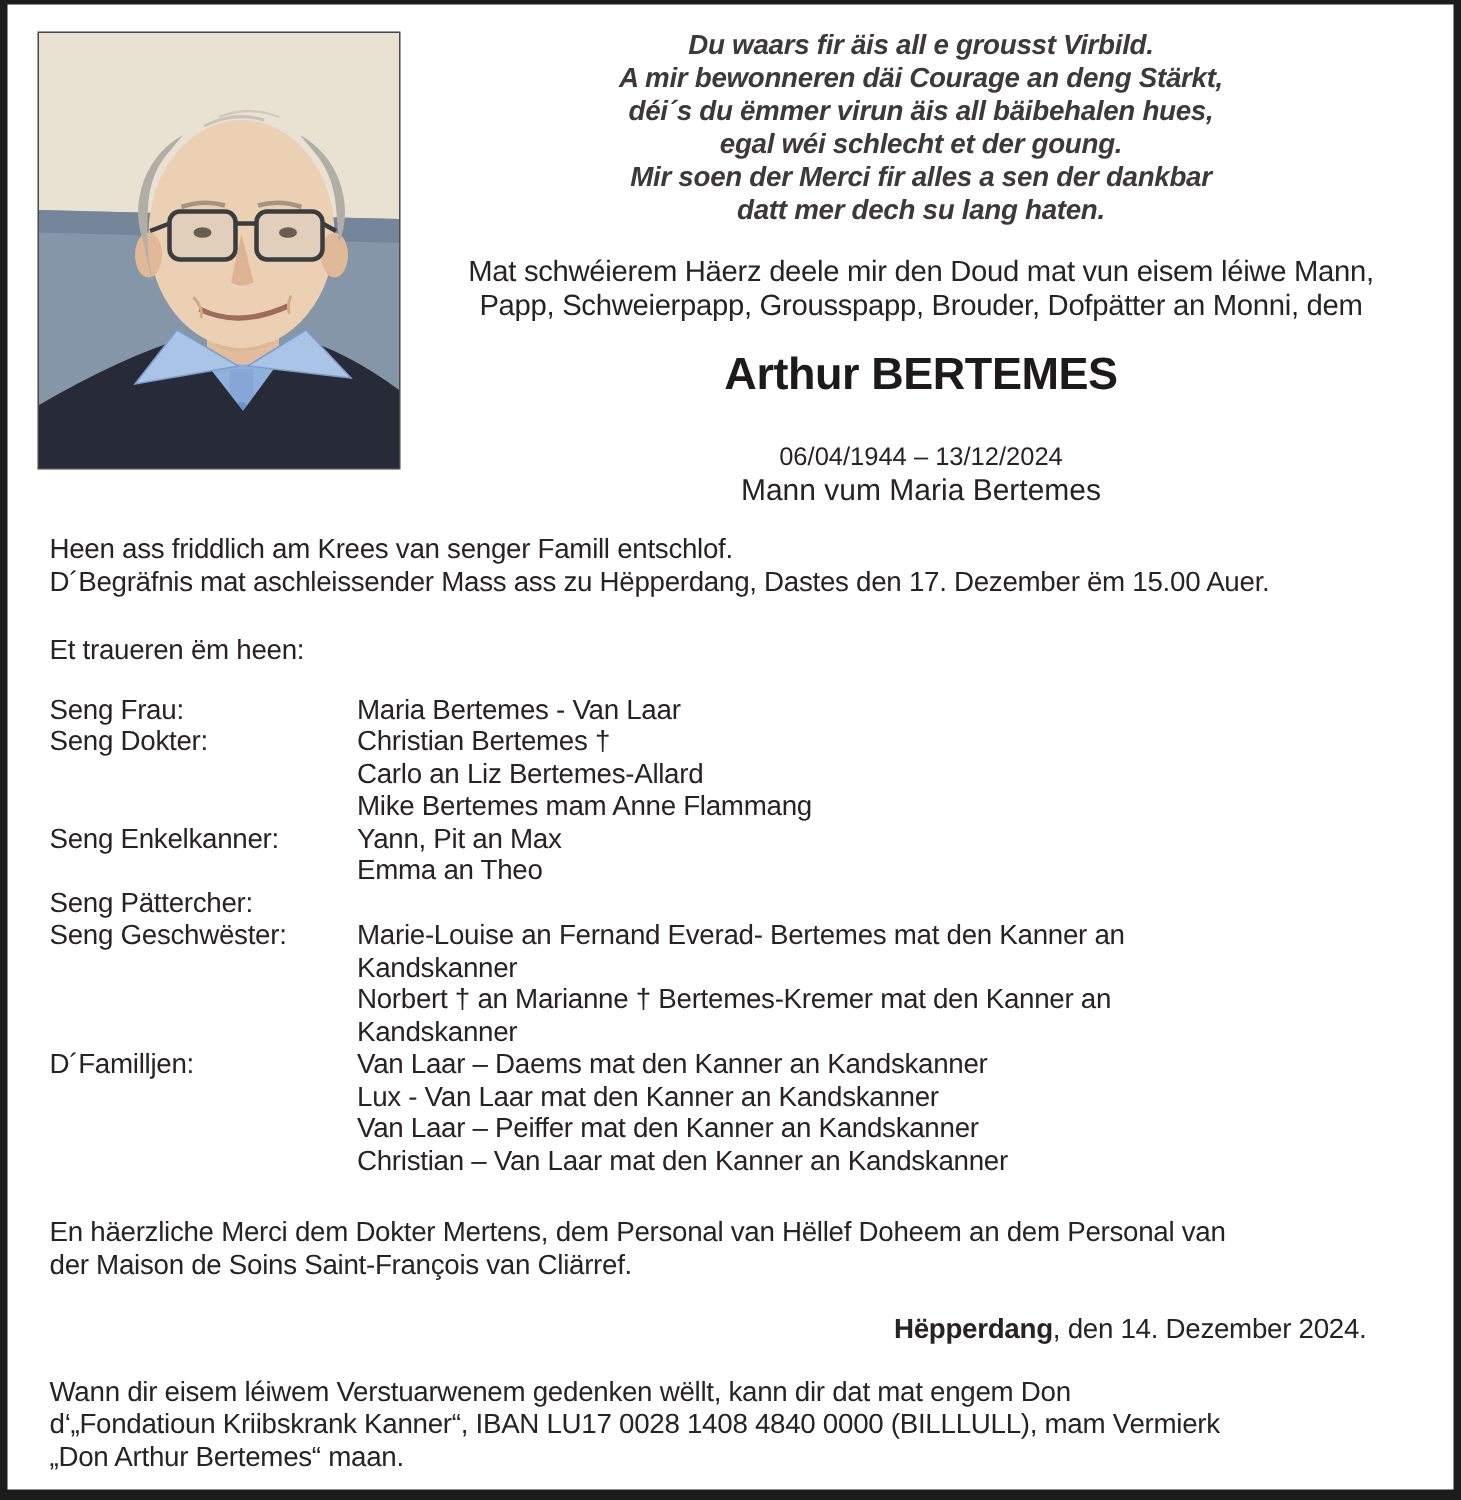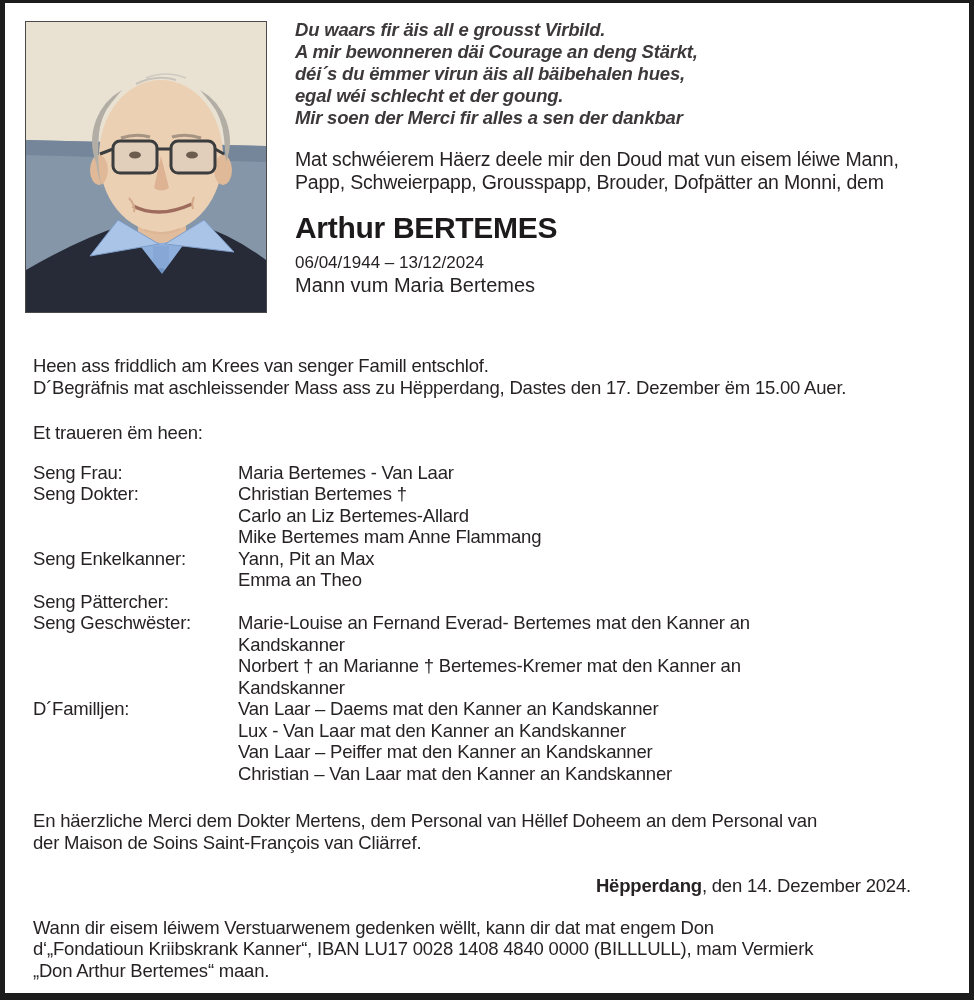--- a/index.html
+++ b/index.html
@@ -21,28 +21,28 @@
     position: absolute;
     left: 20px; top: 18px;
     width: 240px; height: 290px;
     border: 1px solid #4a4a4a;
     background: #e9e2d2;
   }
   .photo svg { display: block; }
   
   .header-block {
     position: absolute;
-    left: 290px; top: 16px;
+    left: 275px; top: 16px;
     width: 668px;
-    text-align: left;
+    text-align: center;
   }
   .epigraph { font-style: italic; font-weight: bold; color: #3d393a; font-size: 18.5px; line-height: 22px; letter-spacing: -0.2px; }
   .intro { margin-top: 19px; font-size: 19.5px; line-height: 23px; color: #272324; letter-spacing: -0.2px; }
   .deceased-name { margin-top: 17px; font-size: 30px; font-weight: bold; color: #1d1a1b; letter-spacing: -0.3px; }
-  .dates { margin-top: 8px; font-size: 17px; color: #272324; }
+  .dates { margin-top: 28px; font-size: 17px; color: #272324; }
   .relation { margin-top: 1px; font-size: 20px; color: #272324; }
   
   .content {
     position: absolute;
     left: 28px; right: 28px; top: 352px;
     font-size: 18.5px; line-height: 21.5px;
     letter-spacing: -0.2px;
     color: #272324;
   }
   .passing div { white-space: nowrap; }
@@ -116,20 +116,21 @@
     </svg>
   </div>
 
   <div class="header-block">
     <div class="epigraph">
       <div class="line">Du waars fir äis all e grousst Virbild.</div>
       <div class="line">A mir bewonneren däi Courage an deng Stärkt,</div>
       <div class="line">déi´s du ëmmer virun äis all bäibehalen hues,</div>
       <div class="line">egal wéi schlecht et der goung.</div>
       <div class="line">Mir soen der Merci fir alles a sen der dankbar</div>
+      <div class="line">datt mer dech su lang haten.</div>
     </div>
     <div class="intro">
       <div class="line">Mat schwéierem Häerz deele mir den Doud mat vun eisem léiwe Mann,</div>
       <div class="line">Papp, Schweierpapp, Grousspapp, Brouder, Dofpätter an Monni, dem</div>
     </div>
     <div class="deceased-name">Arthur BERTEMES</div>
     <div class="dates">06/04/1944 – 13/12/2024</div>
     <div class="relation">Mann vum Maria Bertemes</div>
   </div>
 

